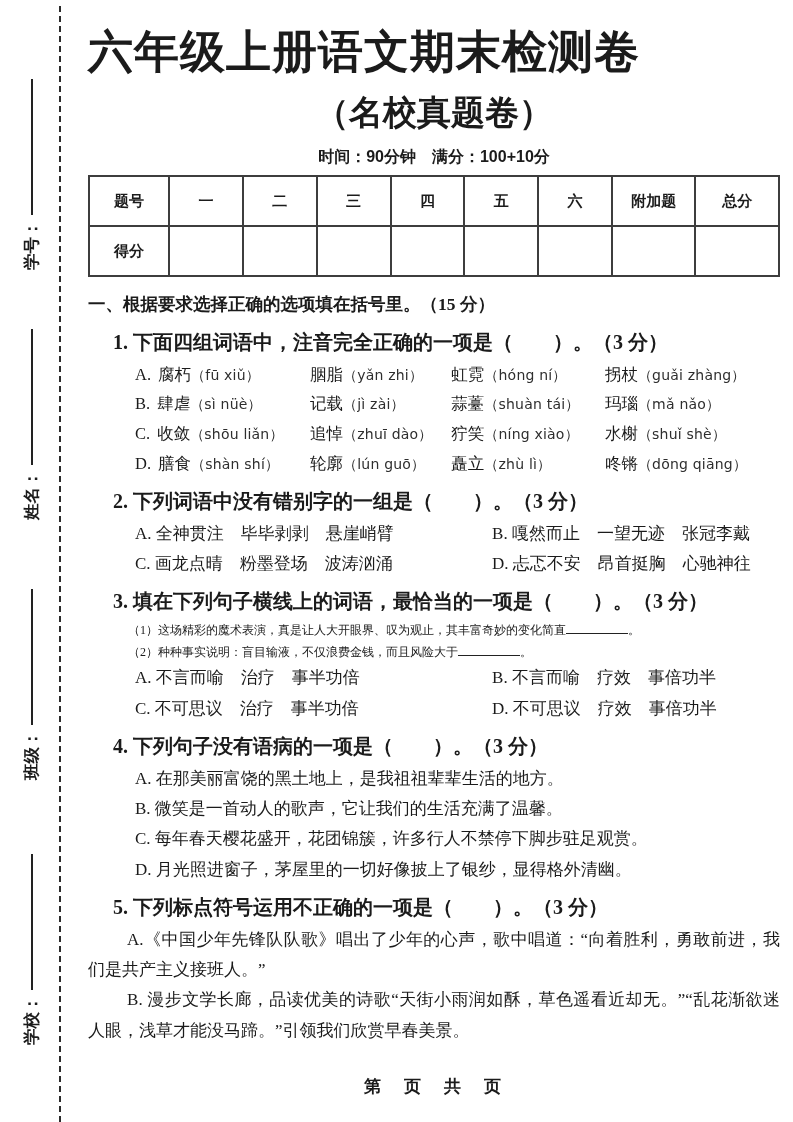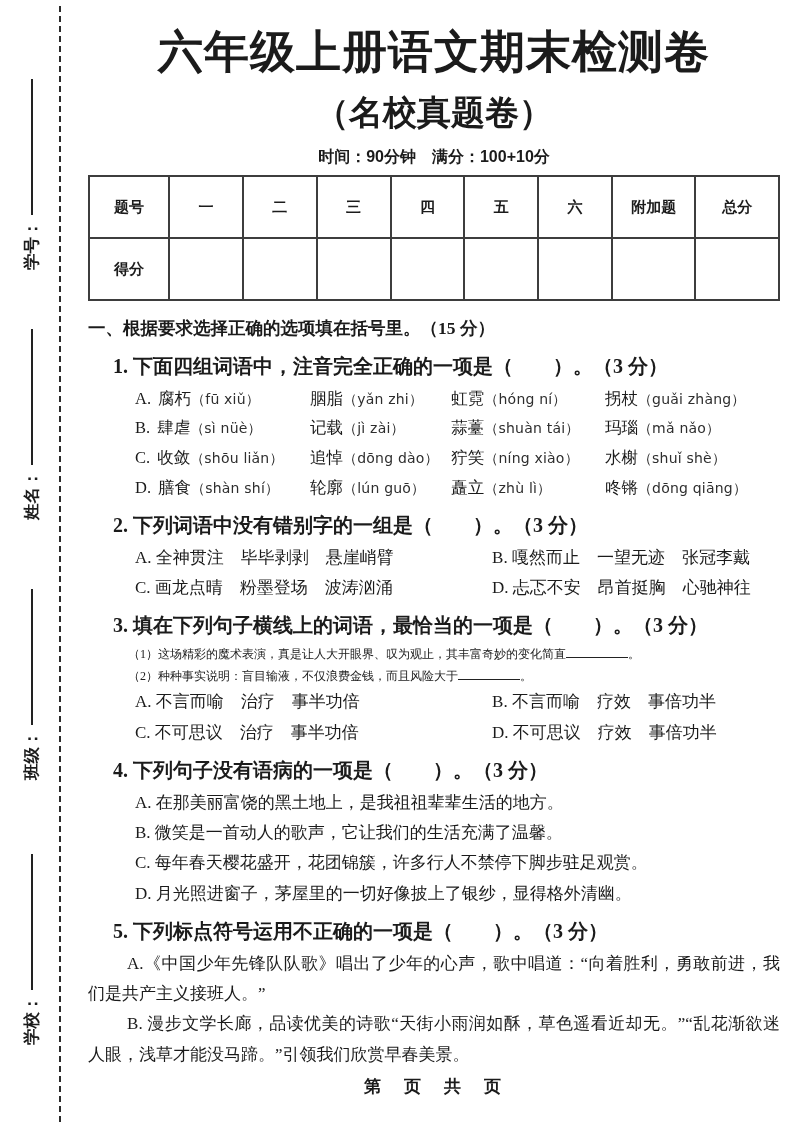--- a/index.html
+++ b/index.html
@@ -13,35 +13,35 @@
     position:absolute;left:-68px;width:200px;height:30px;
     transform:rotate(-90deg);transform-origin:center;
     display:flex;align-items:center;justify-content:flex-start;
     font-size:16.5px;font-weight:bold;white-space:nowrap;
   }
   .mfield .mline{flex:0 0 136px;height:0;border-bottom:2px solid #222;margin-left:5px;}
   .mf-1{top:155px;}.mf-2{top:405px;}.mf-3{top:665px;}.mf-4{top:930px;}
   
   .content{position:absolute;left:88px;right:13px;top:0;}
   .title{
-    text-align:center;margin:24px 0 0;font-size:45px;line-height:1.25;letter-spacing:1px;
+    text-align:left;margin:24px 0 0;font-size:45px;line-height:1.25;letter-spacing:1px;
     font-family:"Liberation Sans","DejaVu Sans",sans-serif;font-weight:900;
   }
   .subtitle{
     text-align:center;margin:12px 0 1px;font-size:34px;line-height:1.2;
     font-family:"Liberation Sans","DejaVu Sans",sans-serif;font-weight:900;
   }
   .meta{
     text-align:center;margin:14px 2px 7px;font-size:16px;font-weight:bold;
     font-family:"Liberation Sans","DejaVu Sans",sans-serif;
   }
   table.score{width:100%;border-collapse:collapse;table-layout:fixed;}
   table.score td{
     border:2px solid #3d3d3d;height:28px;text-align:center;vertical-align:middle;
-    font-size:15px;font-weight:600;padding:16px;
+    font-size:15px;font-weight:600;padding:10px;
   }
   .sec-heading{font-size:17.5px;font-weight:bold;margin:13px 0 0;line-height:1.7;}
   .stem{margin:5px 0 0 25px;font-size:20px;font-weight:600;line-height:1.75;}
   
   .q1grid{
     margin:0 0 0 47px;display:grid;grid-template-columns:1.14fr .92fr 1fr 1.14fr;
     font-size:16.5px;line-height:1.8;
   }
   .q1cell{white-space:nowrap;}
   .olabel{margin-right:7px;}
@@ -142,21 +142,21 @@
     <span class="q1cell"><span>拐杖</span><span class="pinyin">（guǎi zhàng）</span></span>
   </div>
   <div class="q1grid">
     <span class="q1cell"><span class="olabel">B.</span><span>肆虐</span><span class="pinyin">（sì nüè）</span></span>
     <span class="q1cell"><span>记载</span><span class="pinyin">（jì zài）</span></span>
     <span class="q1cell"><span>蒜薹</span><span class="pinyin">（shuàn tái）</span></span>
     <span class="q1cell"><span>玛瑙</span><span class="pinyin">（mǎ nǎo）</span></span>
   </div>
   <div class="q1grid">
     <span class="q1cell"><span class="olabel">C.</span><span>收敛</span><span class="pinyin">（shōu liǎn）</span></span>
-    <span class="q1cell"><span>追悼</span><span class="pinyin">（dōng dào）</span></span>
+    <span class="q1cell"><span>追悼</span><span class="pinyin">（zhuī dào）</span></span>
     <span class="q1cell"><span>狞笑</span><span class="pinyin">（níng xiào）</span></span>
     <span class="q1cell"><span>水榭</span><span class="pinyin">（shuǐ shè）</span></span>
   </div>
   <div class="q1grid">
     <span class="q1cell"><span class="olabel">D.</span><span>膳食</span><span class="pinyin">（shàn shí）</span></span>
     <span class="q1cell"><span>轮廓</span><span class="pinyin">（lún guō）</span></span>
     <span class="q1cell"><span>矗立</span><span class="pinyin">（zhù lì）</span></span>
     <span class="q1cell"><span>咚锵</span><span class="pinyin">（dōng qiāng）</span></span>
   </div>
 

